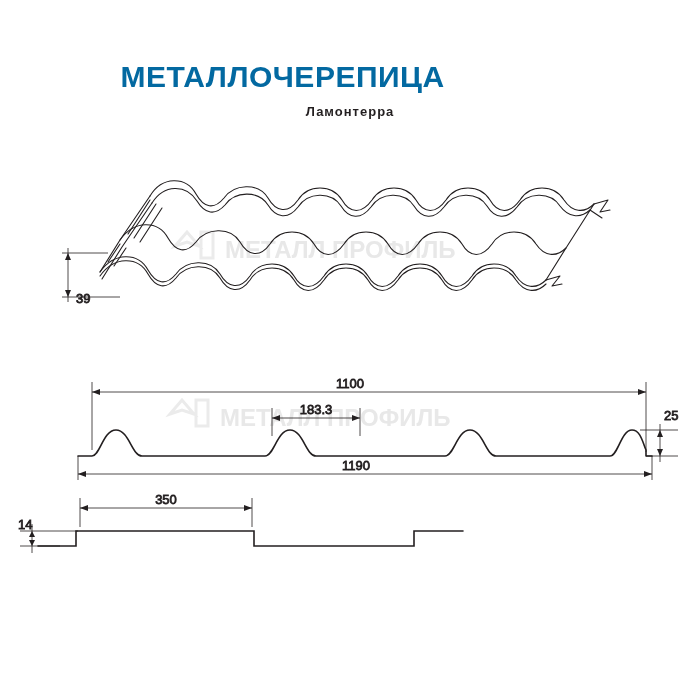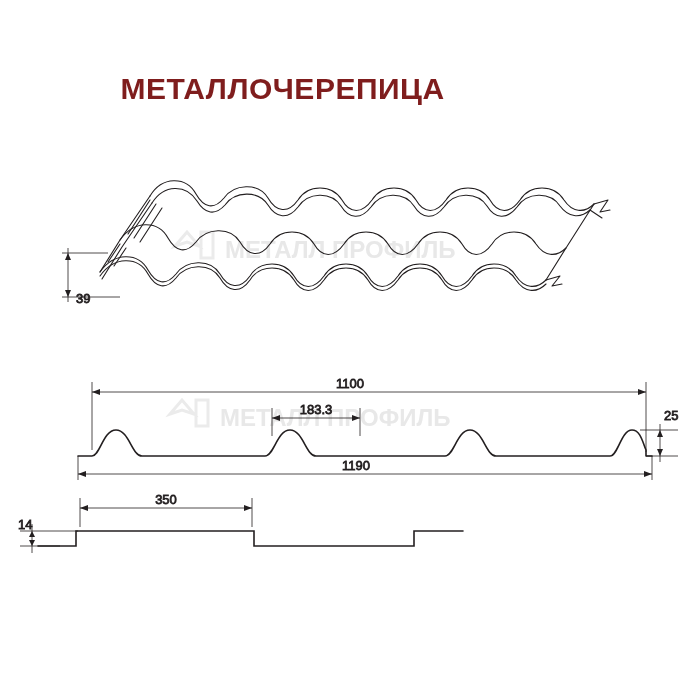--- a/index.html
+++ b/index.html
@@ -16,27 +16,27 @@
     overflow: hidden;
   }
   .page {
     position: relative;
     width: 700px;
     height: 700px;
   }
   .title {
     position: absolute;
     left: 0;
-    top: 72px;
+    top: 60px;
     width: 565px;
     text-align: center;
     font-size: 30px;
     font-weight: bold;
     letter-spacing: 0.5px;
-    color: #7f1d1d;
+    color: #0369a1;
   }
   .subtitle {
     position: absolute;
     left: 0;
     top: 104px;
     width: 700px;
     text-align: center;
     font-size: 13px;
     font-weight: bold;
     letter-spacing: 1px;
@@ -61,20 +61,21 @@
     font-weight: bold;
     fill: #e8e8e8;
   }
 </style>
 </head>
 <body>
 
 <div class="page">
 
   <div class="title">МЕТАЛЛОЧЕРЕПИЦА</div>
+  <div class="subtitle">Ламонтерра</div>
 
   <svg class="drawing" viewBox="0 0 700 700">
 
     <g opacity="1">
       <g transform="translate(175,232)">
         <path d="M0,14 L12,0 L24,14 L12,10 Z M26,0 L38,0 L38,26 L26,26 Z" fill="none" stroke="#ebebeb" stroke-width="3"></path>
       </g>
       <text class="wm" x="225" y="258" font-size="24">МЕТАЛЛ ПРОФИЛЬ</text>
     </g>
     <g>

